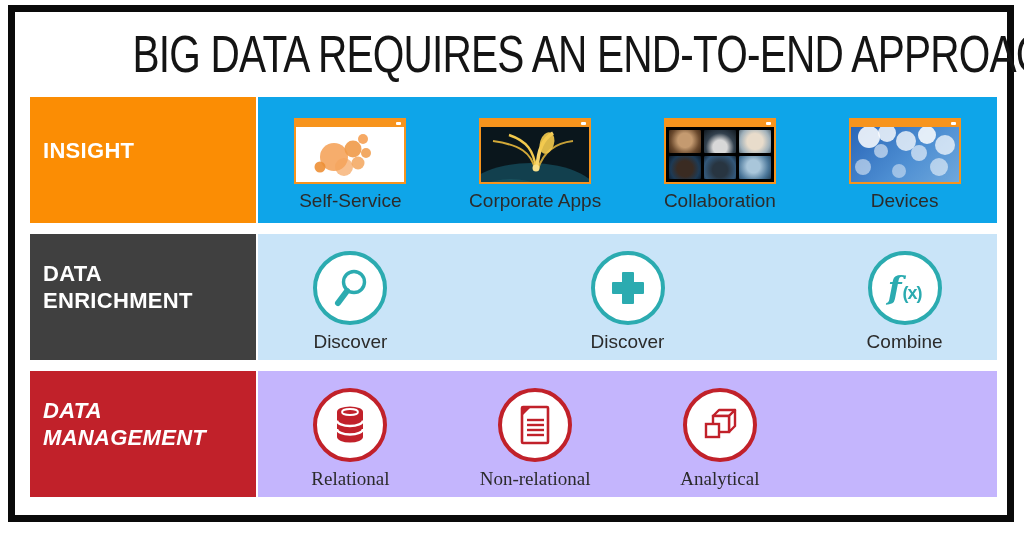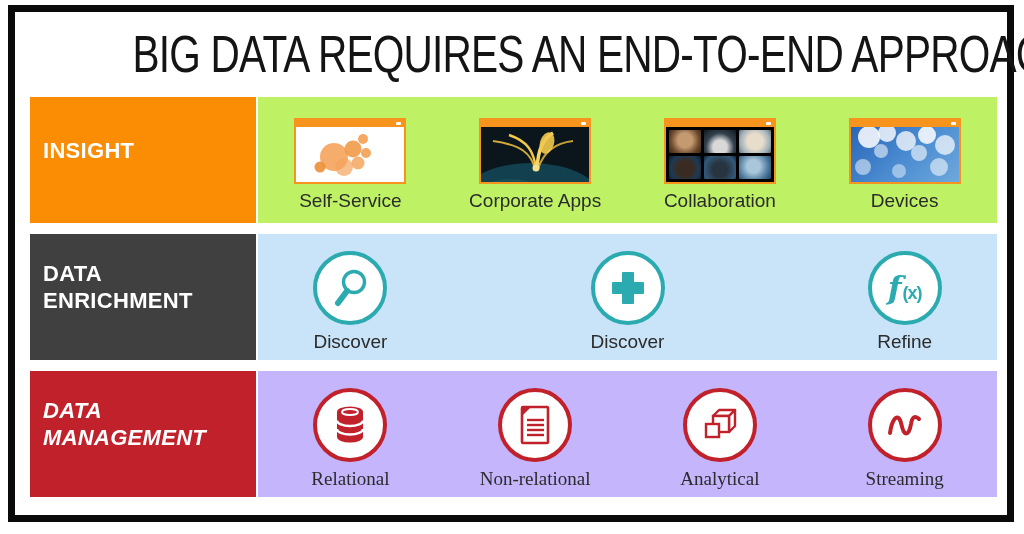--- a/index.html
+++ b/index.html
@@ -79,21 +79,21 @@
 <div class="frame"></div>
 
 <div class="title-wrap">
   <span class="title">BIG DATA REQUIRES AN END-TO-END APPROACH</span>
 </div>
 
 <div class="rows">
 
   <div class="row">
     <div class="row-label" style="background: rgb(251, 141, 4);">INSIGHT</div>
-    <div class="row-content" style="background: #bef264;">
+    <div class="row-content" style="background: #0ea5e9;">
 
       <div class="cell c25 cell-win">
         <div class="win">
           <div class="win-bar">
             <span class="win-dot"></span>
           </div>
           <div class="win-body">
             <svg width="108" height="55" viewBox="0 0 108 55">
               <circle cx="38" cy="30" r="14" fill="#F5A45C" opacity="0.9"></circle>
               <circle cx="57" cy="22" r="8.5" fill="#F09A48" opacity="0.9"></circle>
@@ -197,21 +197,21 @@
         <div class="cap">Discover</div>
       </div>
 
       <div class="cell c25 cell-circ">
         <div class="circle teal">
           <span class="fx">
               <i>f</i>
               <b>(x)</b>
             </span>
         </div>
-        <div class="cap">Refine</div>
+        <div class="cap">Combine</div>
       </div>
 
     </div>
   </div>
 
   <div class="row">
     <div class="row-label" style="background: rgb(193, 33, 42); font-style: italic;">DATA MANAGEMENT</div>
     <div class="row-content" style="background: #c4b5fd; font-family: Liberation Serif, serif;">
 
       <div class="cell c25 cell-circ">
@@ -246,25 +246,17 @@
           <svg width="42" height="42" viewBox="0 0 42 42">
             <path d="M14,12 l6,-6 h16 l-6,6 z" fill="#fff" stroke="#C1212A" stroke-width="2.4" stroke-linejoin="round"></path>
             <path d="M30,12 l6,-6 v16 l-6,6 z" fill="#fff" stroke="#C1212A" stroke-width="2.4" stroke-linejoin="round"></path>
             <rect x="14" y="12" width="16" height="16" fill="#fff" stroke="#C1212A" stroke-width="2.4"></rect>
             <rect x="7" y="20" width="13" height="13" fill="#fff" stroke="#C1212A" stroke-width="2.4"></rect>
           </svg>
         </div>
         <div class="cap">Analytical</div>
       </div>
 
-      <div class="cell c25 cell-circ">
-        <div class="circle red">
-          <svg width="42" height="42" viewBox="0 0 42 42">
-            <path d="M6,29 C8,15 13,10 16,16 C18,20 18,27 21,29 C24,31 26,26 27,20 C28,13 31,11 35,15" fill="none" stroke="#C1212A" stroke-width="4" stroke-linecap="round"></path>
-          </svg>
-        </div>
-        <div class="cap">Streaming</div>
-      </div>
 
     </div>
   </div>
 
 </div>
 
 </body></html>

